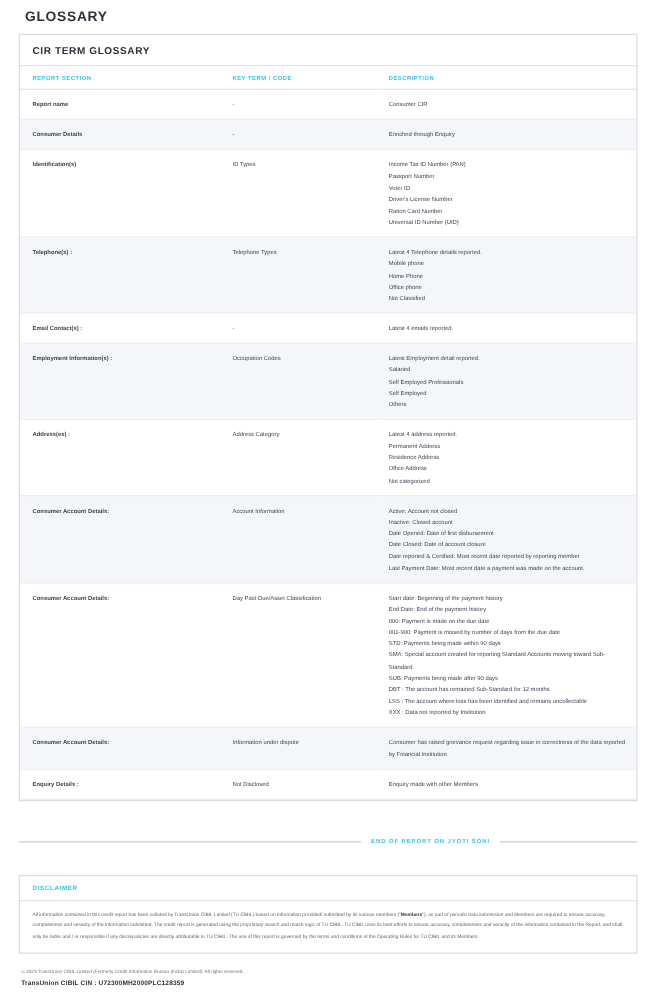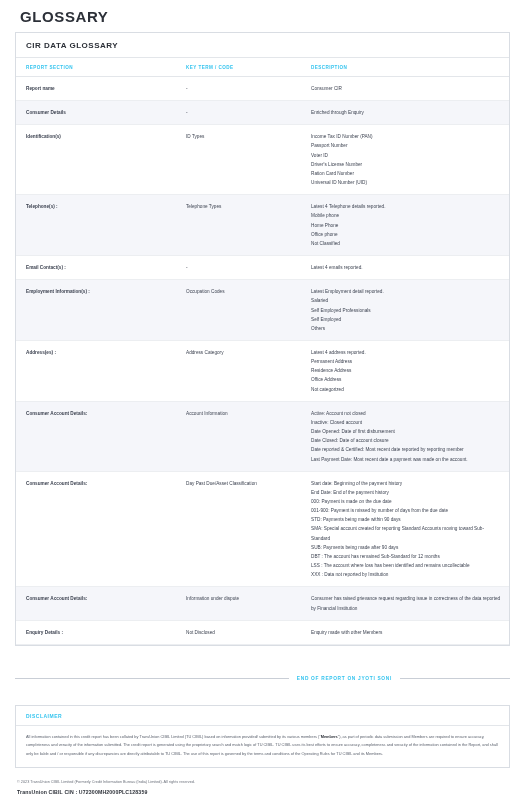--- a/index.html
+++ b/index.html
@@ -10,21 +10,21 @@
     font-family: "Liberation Sans", sans-serif;
     color: #2c3038;
     -webkit-font-smoothing: antialiased;
   }
   .page {
     width: 525px; height: 803px;
     position: relative;
     padding: 0 15px;
   }
   .page-title {
-    font-size: 15px;
+    font-size: 11px;
     font-weight: bold;
     letter-spacing: 0.6px;
     color: #2c3038;
     padding: 8px 0 7px 5px;
   }
   .card {
     border: 1px solid #d9dde3;
     background: #fff;
   }
   .card-title {
@@ -130,21 +130,21 @@
   }
 </style>
 </head>
 <body>
 
 <div class="page">
 
   <div class="page-title">GLOSSARY</div>
 
   <div class="card">
-    <div class="card-title">CIR DATA GLOSSARY</div>
+    <div class="card-title">CIR TERM GLOSSARY</div>
 
     <table class="glossary">
       <colgroup>
         <col class="col-1">
           <col class="col-2">
           <col class="col-3">
       </colgroup>
       <thead>
         <tr>
           <th>REPORT SECTION</th>

